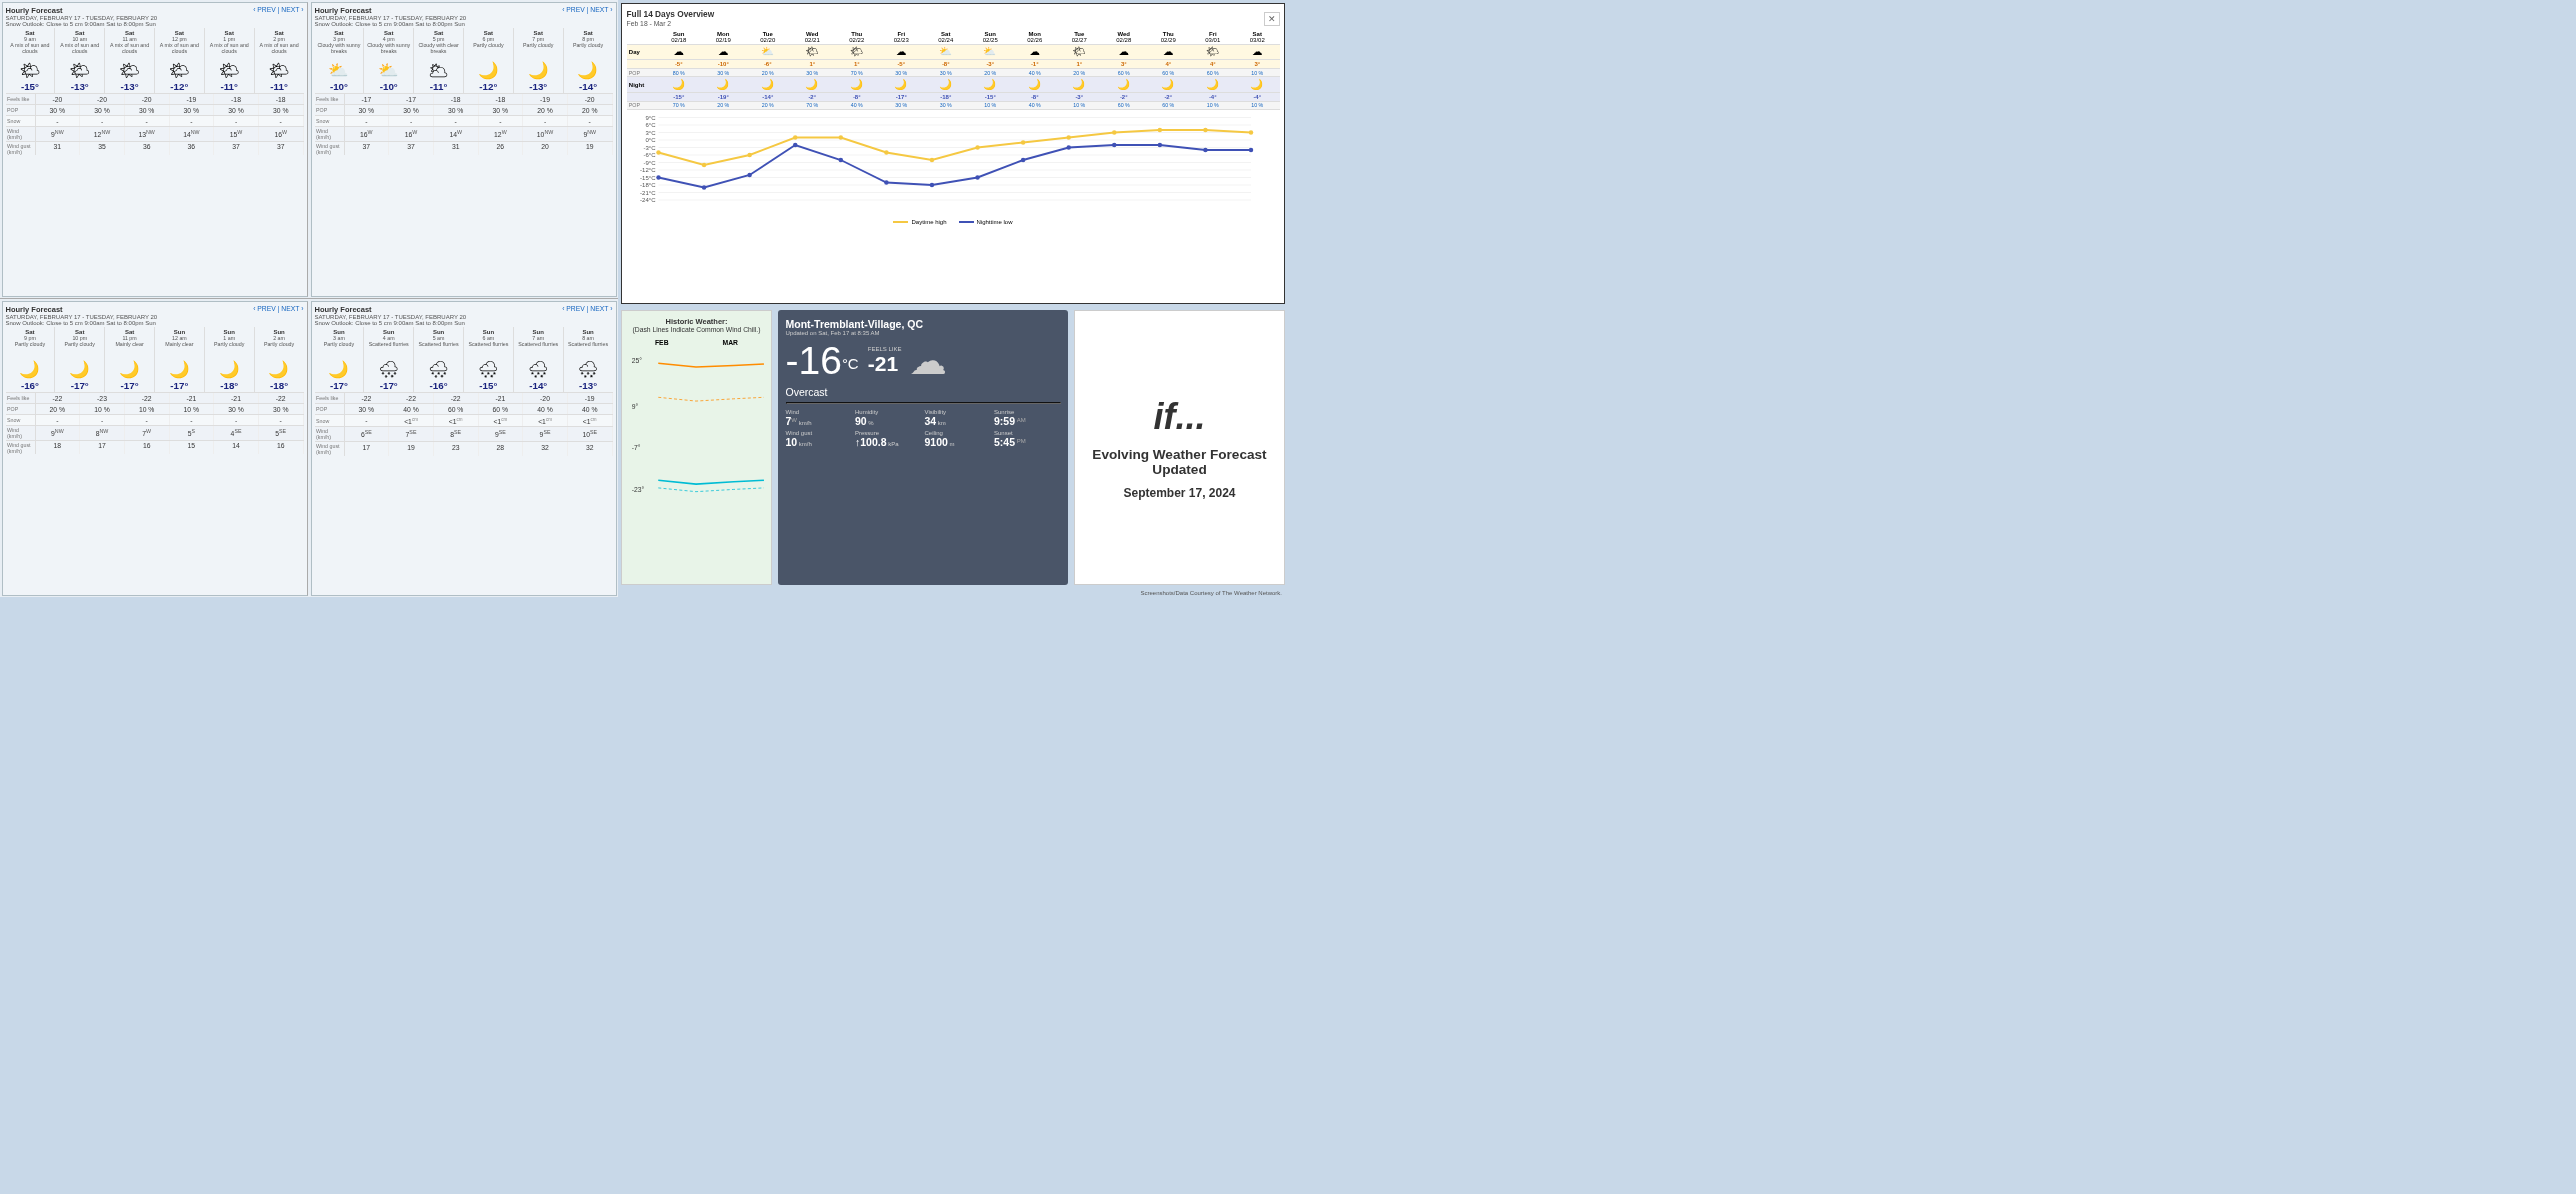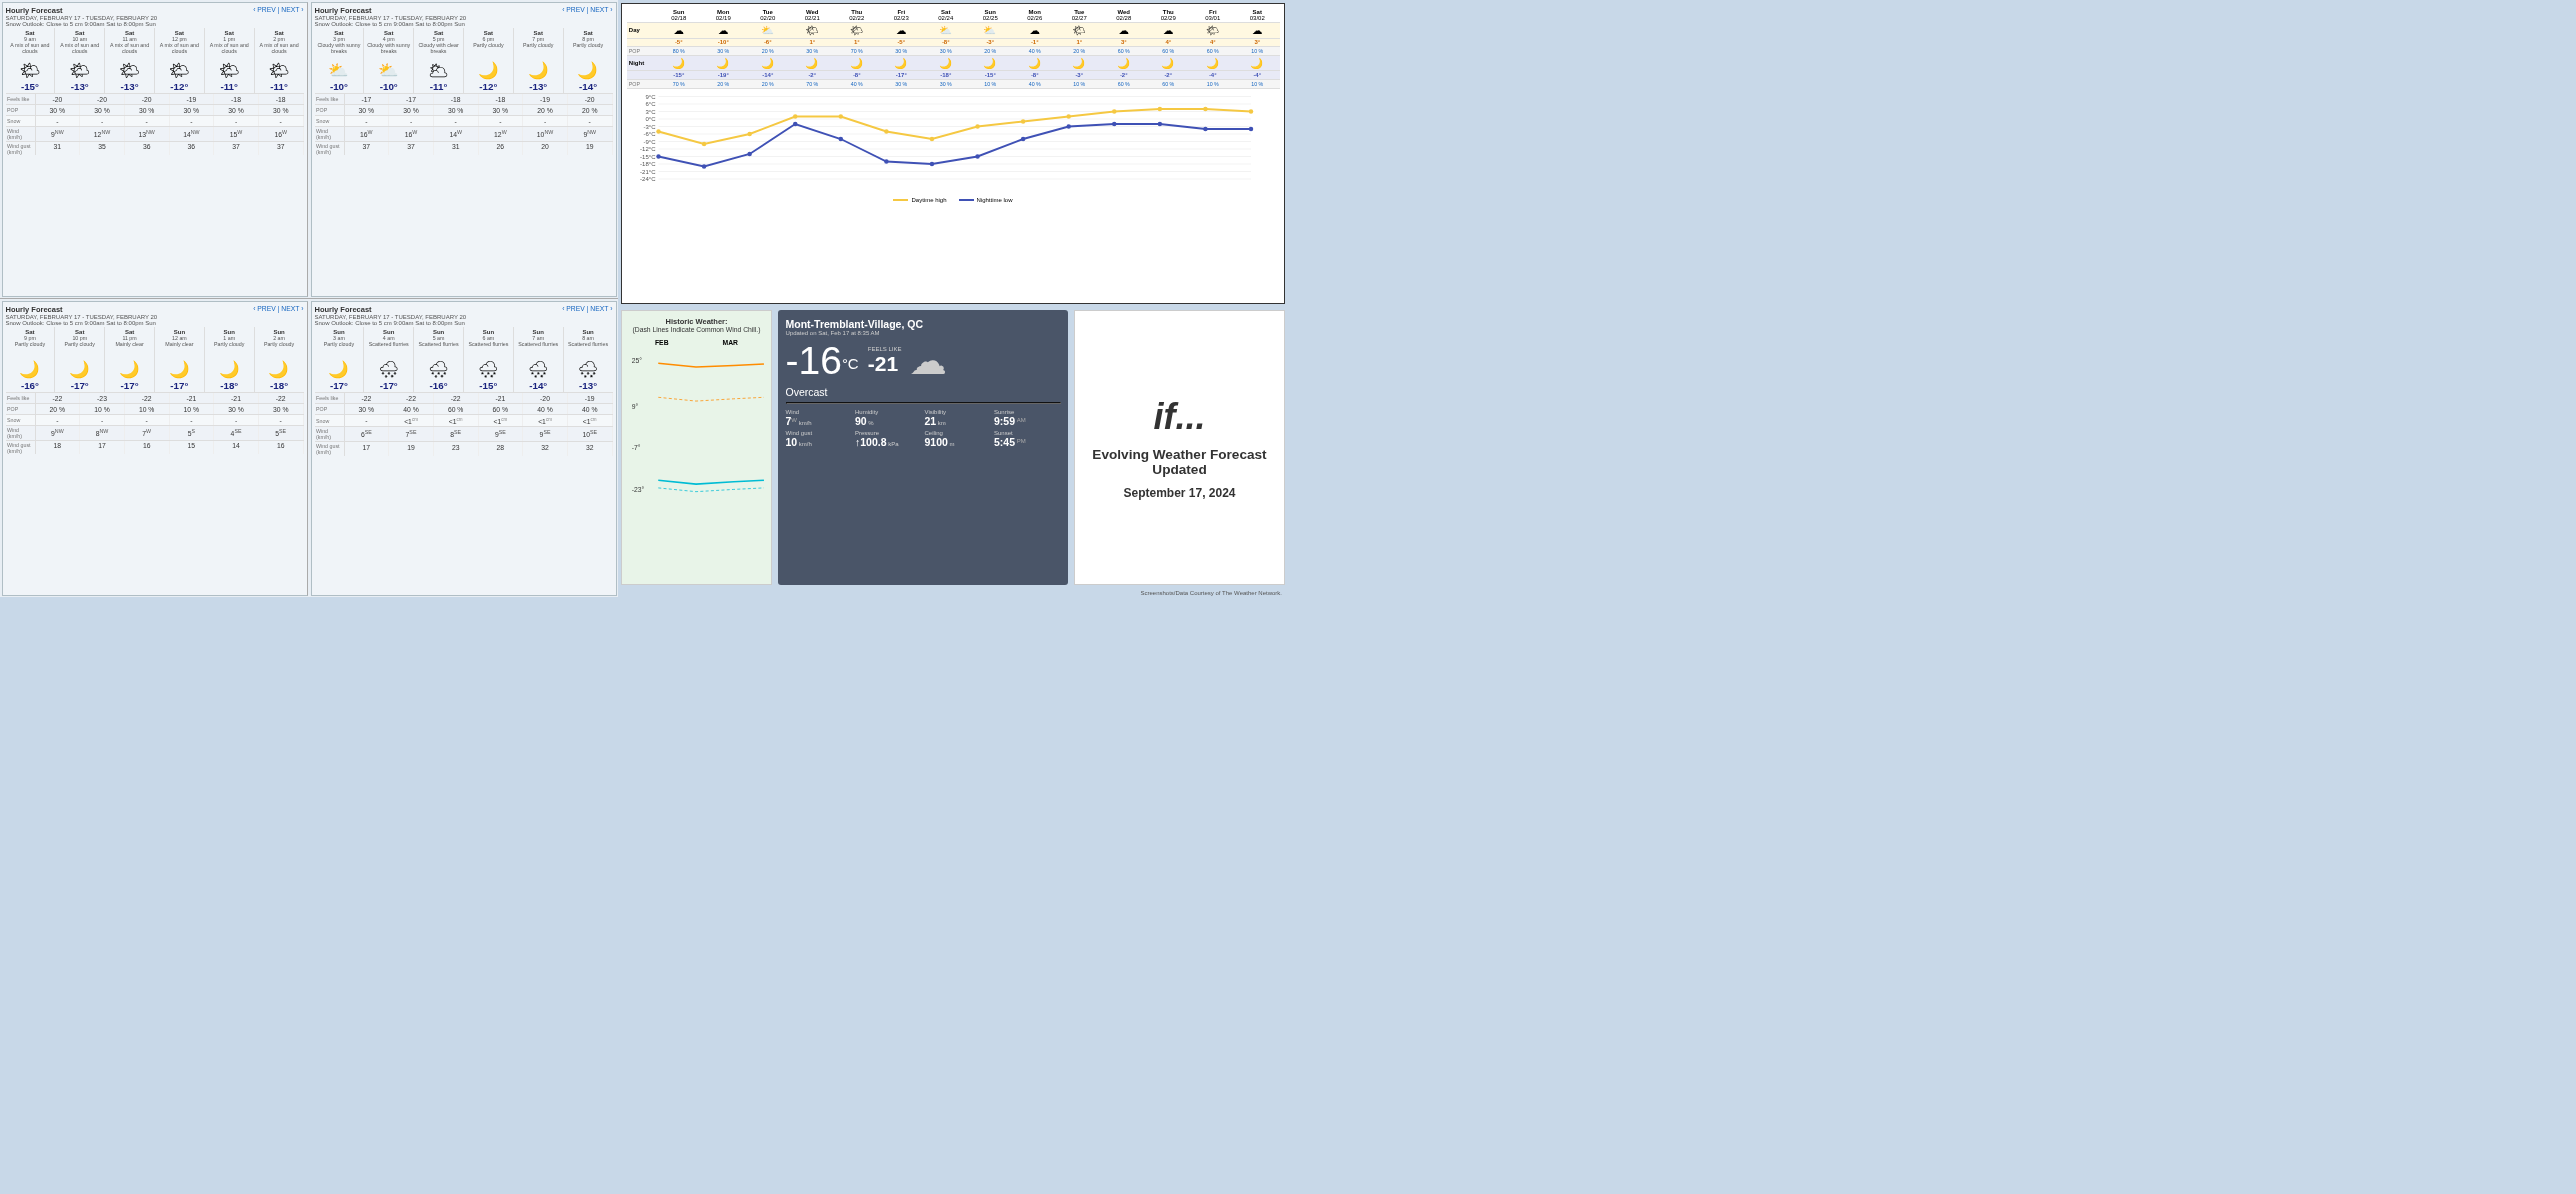--- a/index.html
+++ b/index.html
@@ -670,20 +670,27 @@
               <div style="flex: 1 1 0%; text-align: center; font-size: 6.8px; padding: 1.5px 0.8px; border-right: 0.8px solid rgb(238, 238, 238); color: rgb(51, 51, 51);">32</div>
             </div>
           </div>
       </div>
     </div>
   </div>
 
   <div class="right-panels">
 
     <div class="fourteen-day" style="height:309px; margin:3px;">
+      <div style="display:flex; justify-content:space-between; align-items:center;">
+        <div>
+          <div class="fourteen-header">Full 14 Days Overview</div>
+          <div class="fourteen-dates">Feb 18 - Mar 2</div>
+        </div>
+        <span style="cursor:pointer; font-size:9px; color:#666; border:0.8px solid #ccc; padding:0.8px 3px;">✕</span>
+      </div>
 
       <div id="fourteen-grid-container">
           <div style="display:grid;grid-template-columns:30px repeat(14,1fr);font-size:5.3px;border-bottom:0.8px solid #ddd;">
             <div style="padding:0.8px;"></div>
             <div style="text-align:center;padding:0.8px;font-weight:bold;font-size:6px;">Sun<br><span style="font-weight:normal;">02/18</span></div>
             <div style="text-align:center;padding:0.8px;font-weight:bold;font-size:6px;">Mon<br><span style="font-weight:normal;">02/19</span></div>
             <div style="text-align:center;padding:0.8px;font-weight:bold;font-size:6px;">Tue<br><span style="font-weight:normal;">02/20</span></div>
             <div style="text-align:center;padding:0.8px;font-weight:bold;font-size:6px;">Wed<br><span style="font-weight:normal;">02/21</span></div>
             <div style="text-align:center;padding:0.8px;font-weight:bold;font-size:6px;">Thu<br><span style="font-weight:normal;">02/22</span></div>
             <div style="text-align:center;padding:0.8px;font-weight:bold;font-size:6px;">Fri<br><span style="font-weight:normal;">02/23</span></div>
@@ -920,21 +927,21 @@
           <div class="detail-item">
             <div>Humidity</div>
             <div>
               <span style="font-size:10.5px; color:white; font-weight:bold;">90</span>
               <span>%</span>
             </div>
           </div>
           <div class="detail-item">
             <div>Visibility</div>
             <div>
-              <span style="font-size:10.5px; color:white; font-weight:bold;">21</span>
+              <span style="font-size:10.5px; color:white; font-weight:bold;">34</span>
               <span>km</span>
             </div>
           </div>
           <div class="detail-item">
             <div>Sunrise</div>
             <div>
               <span style="font-size:10.5px; color:white; font-weight:bold;">9:59</span>
               <sup style="font-size:6px; color:#aaa;">AM</sup>
             </div>
           </div>

